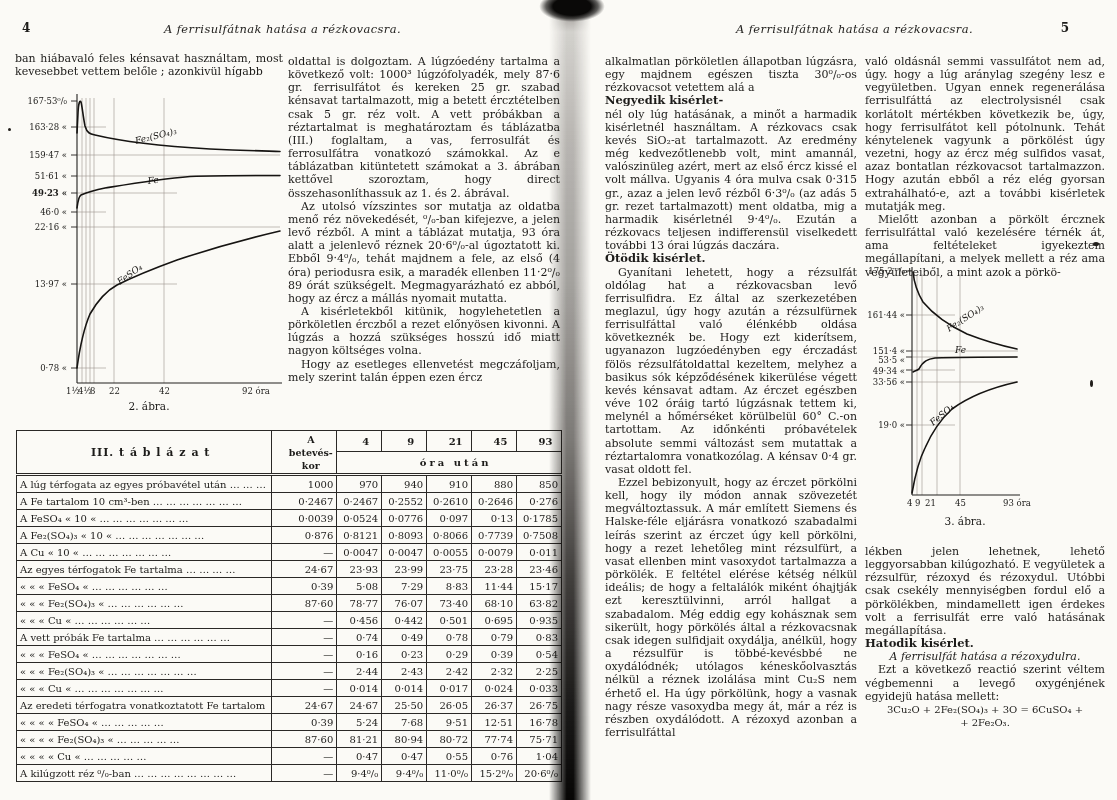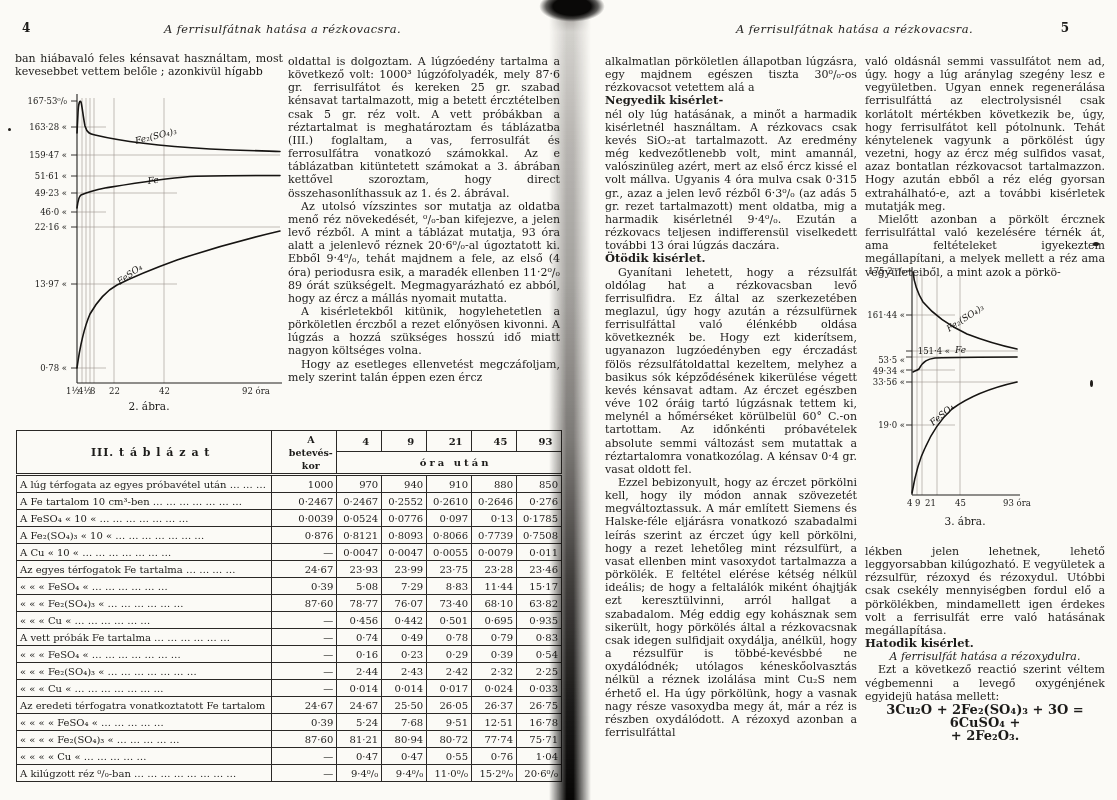--- a/index.html
+++ b/index.html
@@ -16,21 +16,21 @@
   .pagenum{position:absolute;top:21px;font-size:12px;font-weight:bold;}
   .pn-left{left:22px;}
   .pn-right{right:48px;}
 
   
   .txt{position:absolute;font-size:11px;line-height:13.15px;text-align:justify;}
   .txt p{margin:0;}
   .txt p.ind{text-indent:13px;}
   .exp-heading{font-weight:bold;font-size:11.5px;margin:9px 0 7px;text-indent:0;}
   .exp-sub{text-align:center;font-style:italic;font-size:11px;margin:2px 0 8px;text-indent:0;}
-  .equation{text-align:center;font-size:13px;margin:3px 0 0;text-indent:0;font-weight:bold;}
+  .equation{text-align:center;font-size:10px;margin:3px 0 0;text-indent:0;}
 
   
   .figure{position:absolute;}
   .figure .fy{position:absolute;left:0;width:57px;text-align:right;font-size:8.5px;line-height:10px;white-space:nowrap;}
   .figure .fx{position:absolute;font-size:8.5px;white-space:nowrap;}
   .figure .fcap{position:absolute;left:0;right:0;text-align:center;font-size:10.5px;}
   .figure svg{position:absolute;left:0;top:0;}
   .fy3{width:50px !important;}
 
   
@@ -122,21 +122,21 @@
         <g font-size="9" font-style="italic" fill="#161412">
           <text x="126" y="56" transform="rotate(-14 126 56)">Fe₂(SO₄)₃</text>
           <text x="138" y="96" transform="rotate(-7 138 96)">Fe</text>
           <text x="110" y="197" transform="rotate(-36 110 197)">FeSO₄</text>
         </g>
       </svg>
       <span class="fy" style="top:8px;">167·53⁰/₀</span>
       <span class="fy" style="top:34px;">163·28 «</span>
       <span class="fy" style="top:62px;">159·47 «</span>
       <span class="fy" style="top:83px;">51·61 «</span>
-      <span class="fy" style="top:100px;">49·23 «</span>
+      <span class="fy" style="top:100px;font-weight:bold;">49·23 «</span>
       <span class="fy" style="top:119px;">46·0 «</span>
       <span class="fy" style="top:134px;">22·16 «</span>
       <span class="fy" style="top:191px;">13·97 «</span>
       <span class="fy" style="top:275px;">0·78 «</span>
       <span class="fx" style="left:56px;top:298px;">1½</span>
       <span class="fx" style="left:68px;top:298px;">4½</span>
       <span class="fx" style="left:80px;top:298px;">8</span>
       <span class="fx" style="left:99px;top:298px;">22</span>
       <span class="fx" style="left:149px;top:298px;">42</span>
       <span class="fx" style="left:232px;top:298px;">92 óra</span>
@@ -385,21 +385,21 @@
           <path d="M57,231 C60,214 64,198 70,186 C77,170 85,158 97,147 C112,136 135,126 162,120"></path>
         </g>
         <g font-size="9" font-style="italic" fill="#161412">
           <text x="94" y="70" transform="rotate(-33 94 70)">Fe₂(SO₄)₃</text>
           <text x="100" y="91">Fe</text>
           <text x="78" y="164" transform="rotate(-40 78 164)">FeSO₄</text>
         </g>
       </svg>
       <span class="fy fy3" style="top:4px;">175·2 ⁰/₀</span>
       <span class="fy fy3" style="top:48px;">161·44 «</span>
-      <span class="fy fy3" style="top:84px;padding-left:45px;">151·4 «</span>
+      <span class="fy fy3" style="top:84px;">151·4 «</span>
       <span class="fy fy3" style="top:93px;">53·5 «</span>
       <span class="fy fy3" style="top:104px;">49·34 «</span>
       <span class="fy fy3" style="top:115px;">33·56 «</span>
       <span class="fy fy3" style="top:158px;">19·0 «</span>
       <span class="fx" style="left:52px;top:236px;">4</span>
       <span class="fx" style="left:60px;top:236px;">9</span>
       <span class="fx" style="left:70px;top:236px;">21</span>
       <span class="fx" style="left:100px;top:236px;">45</span>
       <span class="fx" style="left:148px;top:236px;">93 óra</span>
       <div class="fcap" style="top:253px;width:220px;">3. ábra.</div>

